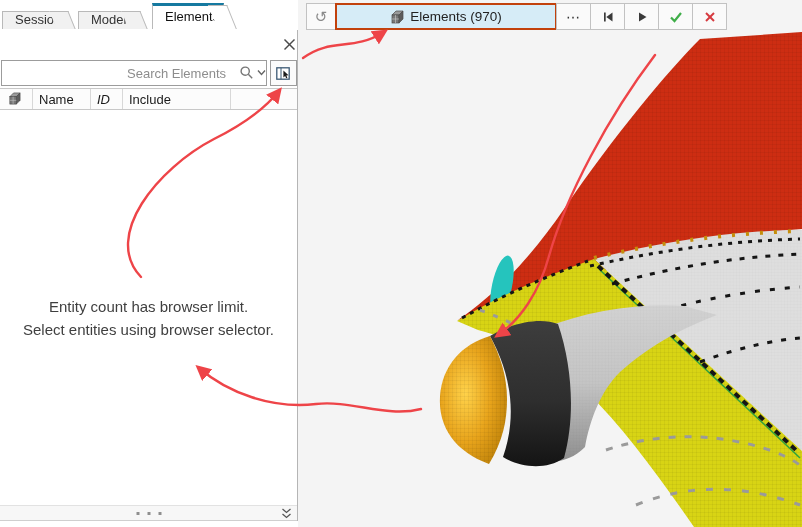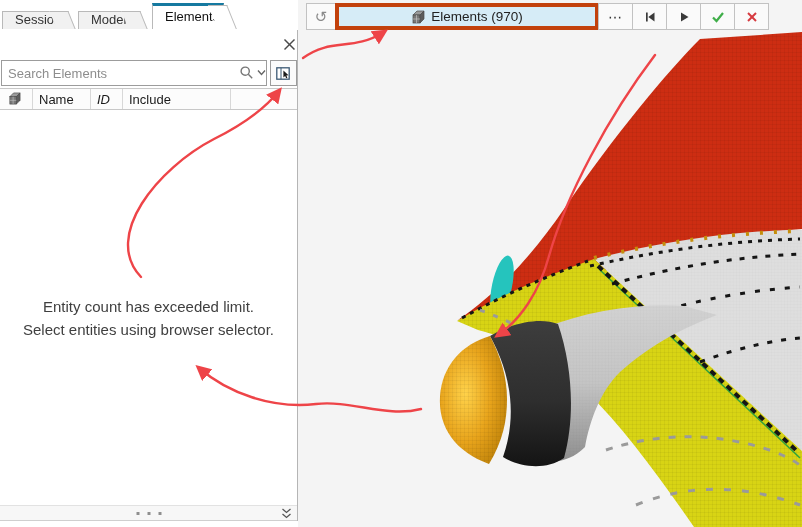--- a/index.html
+++ b/index.html
@@ -20,21 +20,21 @@
   .tab-model{left:78px;width:58px;z-index:5;}
   .tab-elements{left:152px;width:72px;z-index:4;}
   .tab.active{top:3px;height:26px;background:#fff;border-top:3px solid var(--accent-tab,#1579a0);
        line-height:21px;color:#111;}
 
   
   .panel{position:absolute;left:0;top:29px;width:297px;height:492px;background:#fff;}
   .close-btn{position:absolute;left:281px;top:7px;width:17px;height:17px;cursor:pointer;}
   .search-input{position:absolute;left:1px;top:31px;width:266px;height:26px;box-sizing:border-box;
        border:1px solid #9c9c9c;background:#fff;font-family:"Liberation Sans",sans-serif;
-       font-size:13px;color:#555;padding:0 40px 0 6px;outline:none;}
+       font-size:13px;color:#555;padding:0 40px 0 6px;outline:none;text-align:right;}
   .search-input::placeholder{color:#8d8d8d;opacity:1;}
   .mag-icon{position:absolute;left:239px;top:36px;}
   .chev-icon{position:absolute;left:257px;top:40px;}
   .browser-btn{position:absolute;left:270px;top:31px;width:27px;height:26px;box-sizing:border-box;
        border:1px solid #9c9c9c;background:#fbfbfb;display:flex;align-items:center;justify-content:center;}
   .thead{position:absolute;left:0;top:59px;width:297px;height:22px;background:#fcfcfc;
        border-top:1px solid #c8c8c8;border-bottom:1px solid #c8c8c8;box-sizing:border-box;}
   .th{position:absolute;top:0;bottom:0;border-right:1px solid #d8d8d8;box-sizing:border-box;
        font-size:13px;color:#1a1a1a;padding:3px 4px 0 6px;}
   .th-icon{left:0;width:33px;padding-top:3px;padding-left:8px;}
@@ -48,21 +48,21 @@
   .grip{position:absolute;left:50%;top:6px;transform:translateX(-50%);display:flex;gap:8px;cursor:row-resize;}
   .grip i{width:3px;height:3px;background:#8f8f8f;display:block;}
   .dbl-chev{position:absolute;right:5px;top:2px;cursor:pointer;}
 
   
   .toolbar{position:absolute;left:306px;top:3px;height:27px;display:flex;z-index:8;}
   .tb-btn{width:30px;height:27px;box-sizing:border-box;border:1px solid #c2c2c2;background:#fafafa;
        display:flex;align-items:center;justify-content:center;margin-left:-1px;cursor:pointer;}
   .tb-btn:first-child{margin-left:0;}
   .tb-btn.wide{width:35px;}
-  .tb-field{width:264px;height:27px;box-sizing:border-box;border:4px solid #c2410c;margin-left:-1px;
+  .tb-field{width:222px;height:27px;box-sizing:border-box;border:2px solid #c2410c;margin-left:-1px;
        background:var(--toolbar-field-bg,#d6ecf7);display:flex;align-items:center;justify-content:center;
        gap:6px;font-size:13.5px;color:#222;cursor:pointer;}
   .undo-glyph{font-size:15px;color:#8b8b8b;line-height:1;}
   .more-glyph{font-size:14px;color:#333;line-height:1;letter-spacing:1px;}
 
   
   .scene{position:absolute;left:0;top:0;z-index:20;pointer-events:none;}
   .f-red{fill:var(--winglet-red,#cd2d12);}
   .f-yellow{fill:var(--wing-yellow,#d8d414);}
   .f-skin{fill:var(--skin-gray,#dedede);}
@@ -162,21 +162,21 @@
           <line x1="2" y1="9" x2="9" y2="9" stroke="#cccccc" stroke-width="0.6"></line>
           <line x1="5.5" y1="5" x2="5.5" y2="13" stroke="#cccccc" stroke-width="0.6"></line>
         </svg>
       </div>
       <div class="th th-name">Name</div>
       <div class="th th-id">ID</div>
       <div class="th th-include">Include</div>
     </div>
 
     <div class="message">
-      <div>Entity count has exceeded limit.</div>
+      <div>Entity count has browser limit.</div>
       <div>Select entities using browser selector.</div>
     </div>
 
     <div class="bottom-strip">
       <div class="grip">
           <i></i>
           <i></i>
           <i></i>
         </div>
       <svg class="dbl-chev" width="11" height="12" viewBox="0 0 11 12">

